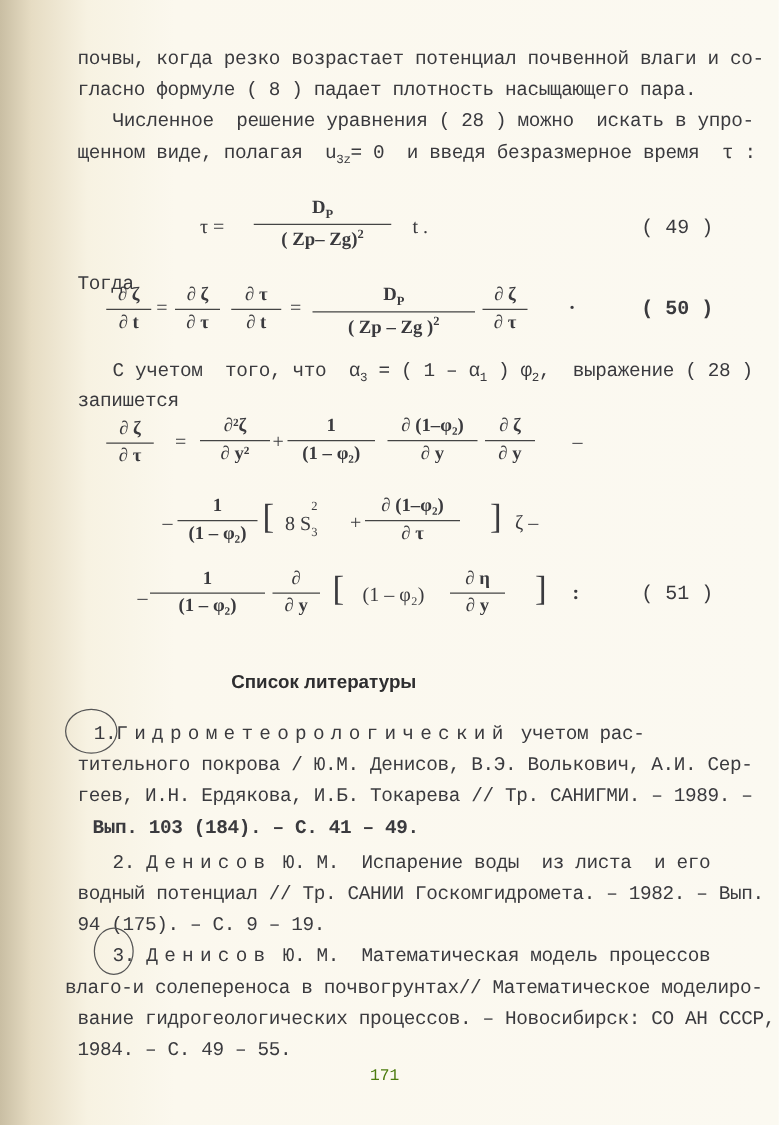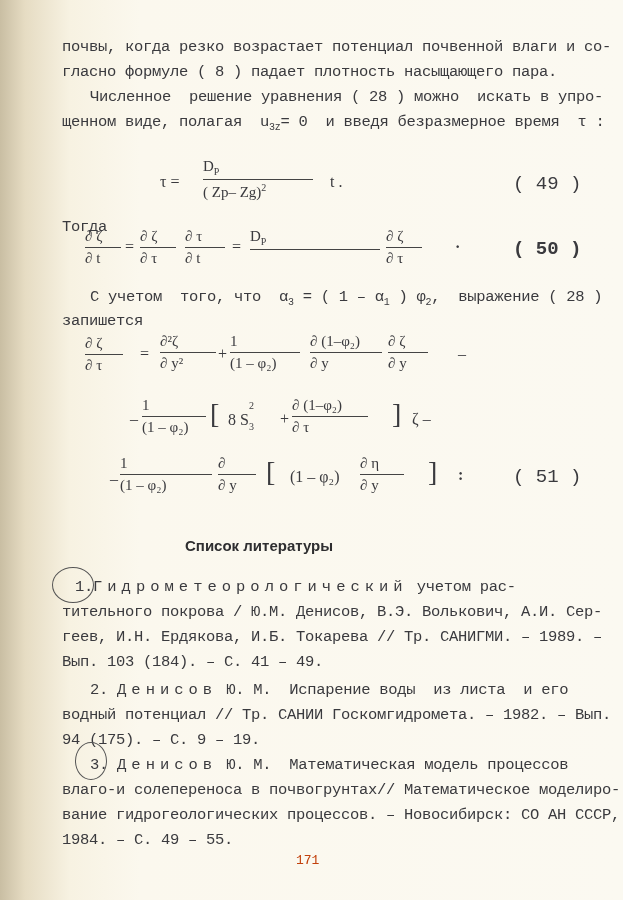--- a/index.html
+++ b/index.html
@@ -5,27 +5,27 @@
     html, body { margin: 0; padding: 0; }
     body {
       width: 623px; height: 900px; overflow: hidden; position: relative;
       background: linear-gradient(to right, #c9bea3 0px, #e6dcc3 25px, #f7f2e2 70px, #fbf8ee 140px, #fbf9f1 100%);
       font-family: "Liberation Mono", "DejaVu Sans Mono", monospace;
       color: #3a3a3e;
     }
     .line { position: absolute; font-size: 15.5px; white-space: pre; letter-spacing: -0.3px; }
     .sp { letter-spacing: 5px; }
     .math { position: absolute; font-family: "Liberation Serif", "DejaVu Serif", serif; font-size: 16px; color: #3a3a3e; }
-    .frac { position: absolute; font-family: "Liberation Serif", serif; font-size: 15px; }
+    .frac { position: absolute; text-align: center; font-family: "Liberation Serif", serif; font-size: 15px; font-weight: bold; }
     .frac .num, .frac .den { display: block; white-space: nowrap; }
     .frac .bar { display: block; border-top: 1.3px solid #444; margin: 2px 0; }
-    .eqno { position: absolute; font-size: 19px; white-space: pre; }
+    .eqno { position: absolute; font-size: 16px; white-space: pre; }
     .heading { position: absolute; font-family: "Liberation Sans", sans-serif; font-weight: bold; font-size: 15px; color: #2e2e30; }
     .circle { position: absolute; border: 1.2px solid #555; border-radius: 50%; }
-    .page-num { position: absolute; font-size: 13px; color: #c2410c; }
+    .page-num { position: absolute; font-size: 13px; color: #4d7c0f; }
     sub, sup { font-size: 10px; }
   </style>
 </head>
 <body>
 
 <div class="line" style="left:62px;top:38px;">почвы, когда резко возрастает потенциал почвенной влаги и со-</div>
 <div class="line" style="left:62px;top:63px;">гласно формуле ( 8 ) падает плотность насыщающего пара.</div>
 
 <div class="line" style="left:90px;top:88px;">Численное  решение уравнения ( 28 ) можно  искать в упро-</div>
 <div class="line" style="left:62px;top:113px;text-align:center;"><span>щенном виде, полагая  u</span><sub>3z</sub><span>= 0  и введя безразмерное время  τ :</span></div>
@@ -57,20 +57,21 @@
     </div>
   <div class="frac" style="left:185px;top:228px;width:40px;">
       <span class="num">∂ τ</span>
       <span class="bar"></span>
       <span class="den">∂ t</span>
     </div>
   <div class="math" style="left:232px;top:238px;">=</div>
   <div class="frac" style="left:250px;top:228px;width:130px;">
       <span class="num"><span>D</span><sub>P</sub></span>
       <span class="bar"></span>
+      <span class="den"><span>( Zp – Zg )</span><sup>2</sup></span>
     </div>
   <div class="frac" style="left:386px;top:228px;width:36px;">
       <span class="num">∂ ζ</span>
       <span class="bar"></span>
       <span class="den">∂ τ</span>
     </div>
   <div class="math" style="left:455px;top:238px;font-weight:bold;">·</div>
   <div class="eqno" style="left:513px;top:238px;font-weight:bold;">( 50 )</div>
 </div>
 
@@ -148,30 +149,30 @@
   <div class="eqno" style="left:513px;top:466px;">( 51 )</div>
 </div>
 
 <div class="heading" style="left:185px;top:537px;">Список литературы</div>
 
 <div>
   <div class="circle" style="left:52px;top:567px;width:40px;height:34px;"></div>
   <div class="line" style="left:75px;top:578px;"><span>1.</span><span class="sp">Гидрометеорологический</span><span> учетом рас-</span></div>
   <div class="line" style="left:62px;top:603px;">тительного покрова / Ю.М. Денисов, В.Э. Волькович, А.И. Сер-</div>
   <div class="line" style="left:62px;top:628px;">геев, И.Н. Ердякова, И.Б. Токарева // Тр. САНИГМИ. – 1989. –</div>
-  <div class="line" style="left:62px;top:653px;">Вып. 103 (184). – С. 41 – 49.</div>
+  <div class="line" style="left:74px;top:653px;font-weight:bold;">Вып. 103 (184). – С. 41 – 49.</div>
 </div>
 
 <div>
   <div class="line" style="left:90px;top:681px;"><span>2.</span> <span class="sp">Денисов</span><span> Ю. М.  Испарение воды  из листа  и его</span></div>
   <div class="line" style="left:62px;top:706px;">водный потенциал // Тр. САНИИ Госкомгидромета. – 1982. – Вып.</div>
   <div class="line" style="left:62px;top:731px;">94 (175). – С. 9 – 19.</div>
 </div>
 
 <div>
   <div class="circle" style="left:75px;top:742px;width:30px;height:36px;"></div>
   <div class="line" style="left:90px;top:756px;"><span>3.</span> <span class="sp">Денисов</span><span> Ю. М.  Математическая модель процессов</span></div>
-  <div class="line" style="left:62px;top:781px;">влаго-и солепереноса в почвогрунтах// Математическое моделиро-</div>
+  <div class="line" style="left:52px;top:781px;">влаго-и солепереноса в почвогрунтах// Математическое моделиро-</div>
   <div class="line" style="left:62px;top:806px;">вание гидрогеологических процессов. – Новосибирск: СО АН СССР,</div>
   <div class="line" style="left:62px;top:831px;">1984. – С. 49 – 55.</div>
 </div>
 
 <div class="page-num" style="left:296px;top:853px;">171</div>
 
 </body></html>

